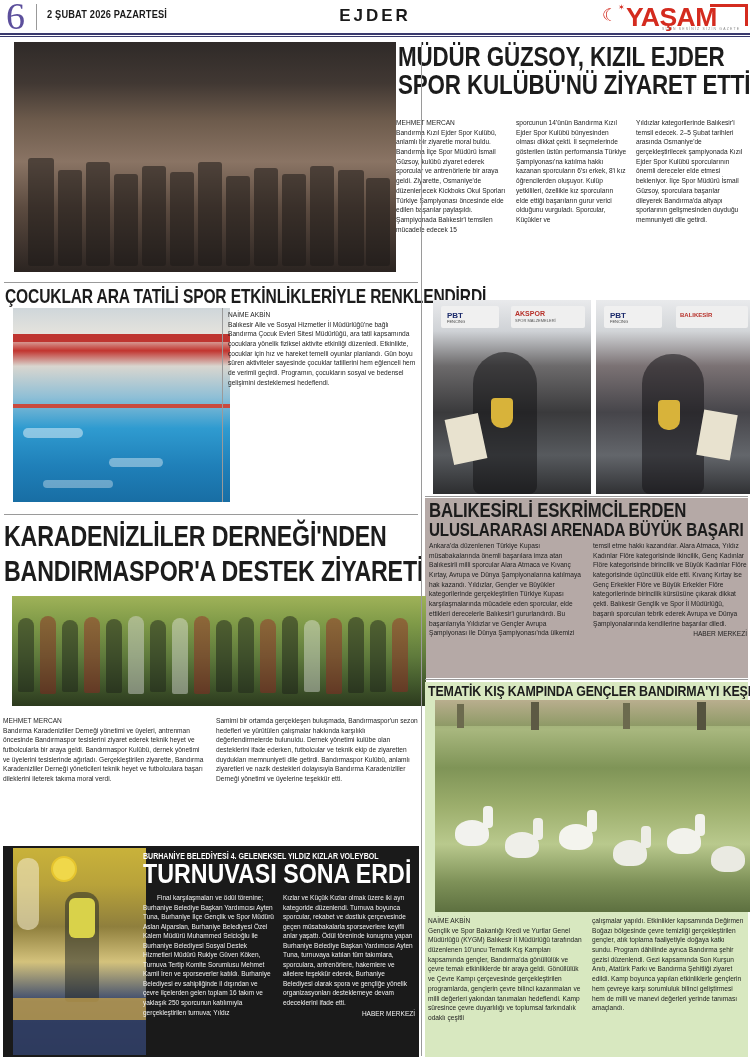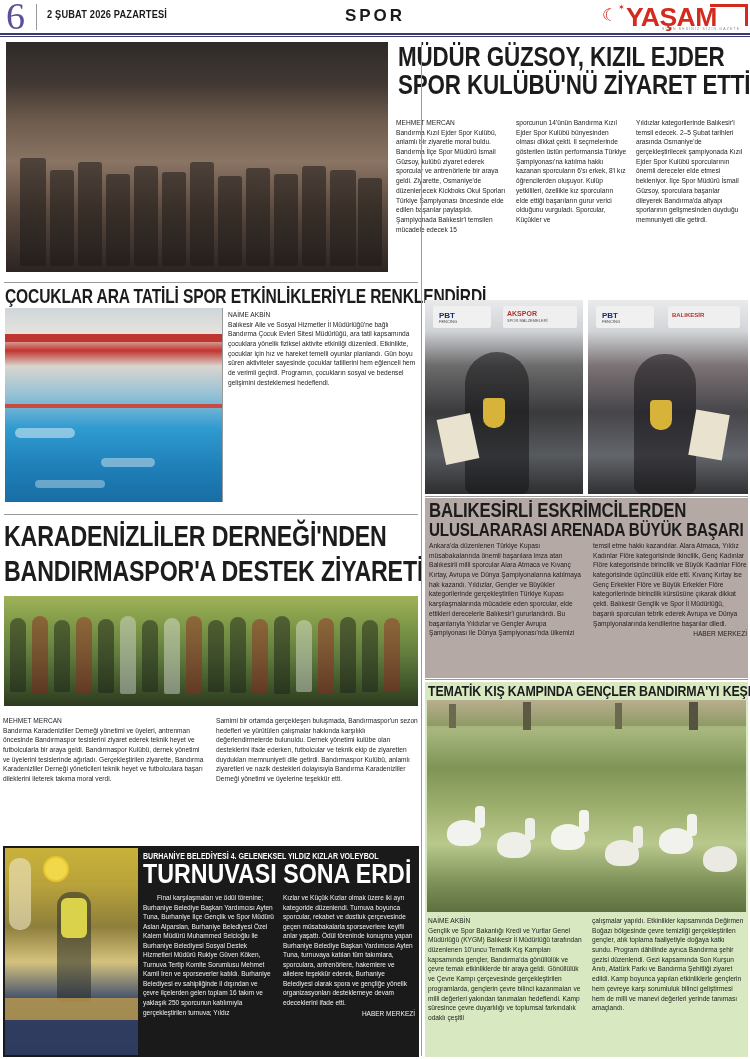--- a/index.html
+++ b/index.html
@@ -58,21 +58,21 @@
     transform: scaleX(.80); transform-origin: left center;
     white-space: nowrap; letter-spacing: -.2px;
   }
   .byline { font-weight: 400; }
   .body-text {
     font-size: 6.6px; line-height: 1.47; color: #1d1d1d; text-align: left;
     font-family: "Liberation Sans", sans-serif;
   }
 
   
-  .photo { position: absolute; overflow: hidden; background: #b9bcc0; }
+  .photo { position: absolute; overflow: hidden; background: #b9bcc0; margin-left: 8px; }
 
   
   #a1-photo { left: 6px; top: 42px; width: 382px; height: 230px;
     background:
       linear-gradient(180deg,#2f2a28 0%,#413833 18%,#6d5b4c 34%,#8a7464 52%,#5c4b40 72%,#2b2421 100%);
   }
   #a1-photo .fig { position: absolute; bottom: 6px; background: rgba(30,26,24,.55); border-radius: 3px; }
   #a1-head1 { position: absolute; left: 398px; top: 44px; font-size: 28px; }
   #a1-head2 { position: absolute; left: 398px; top: 72px; font-size: 28px; }
   #a1-cols { position: absolute; left: 396px; top: 118px; width: 352px; height: 150px;
@@ -138,21 +138,21 @@
 </style>
 </head>
 <body>
 
 <div class="page">
 
   <div class="masthead">
     <div class="page-number">6</div>
     <div class="masthead-divider"></div>
     <div class="masthead-date">2 ŞUBAT 2026 PAZARTESİ</div>
-    <div class="masthead-section">SPOR</div>
+    <div class="masthead-section">EJDER</div>
     <div class="logo">
       <div class="logo-crescent">☾</div>
       <div class="logo-star">✶</div>
       <div class="logo-bar-top"></div>
       <div class="logo-bar-right"></div>
       <div class="logo-text">YAŞAM</div>
       <div class="logo-tag">SİZİN   SESİNİZ   SİZİN   GAZETE</div>
     </div>
     <div class="masthead-rule1"></div>
     <div class="masthead-rule2"></div>

